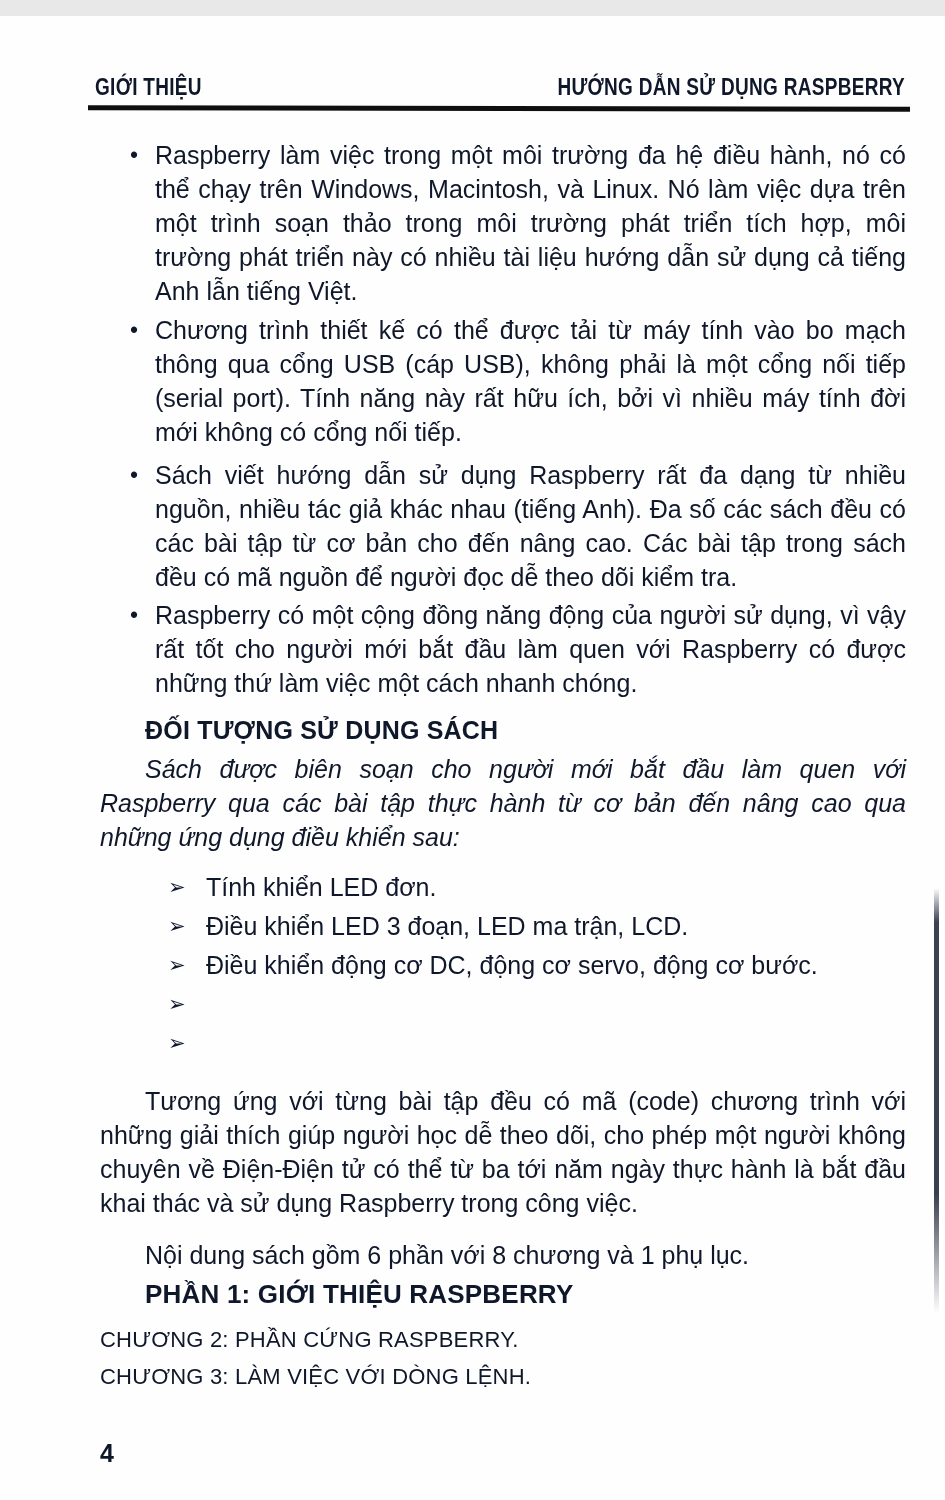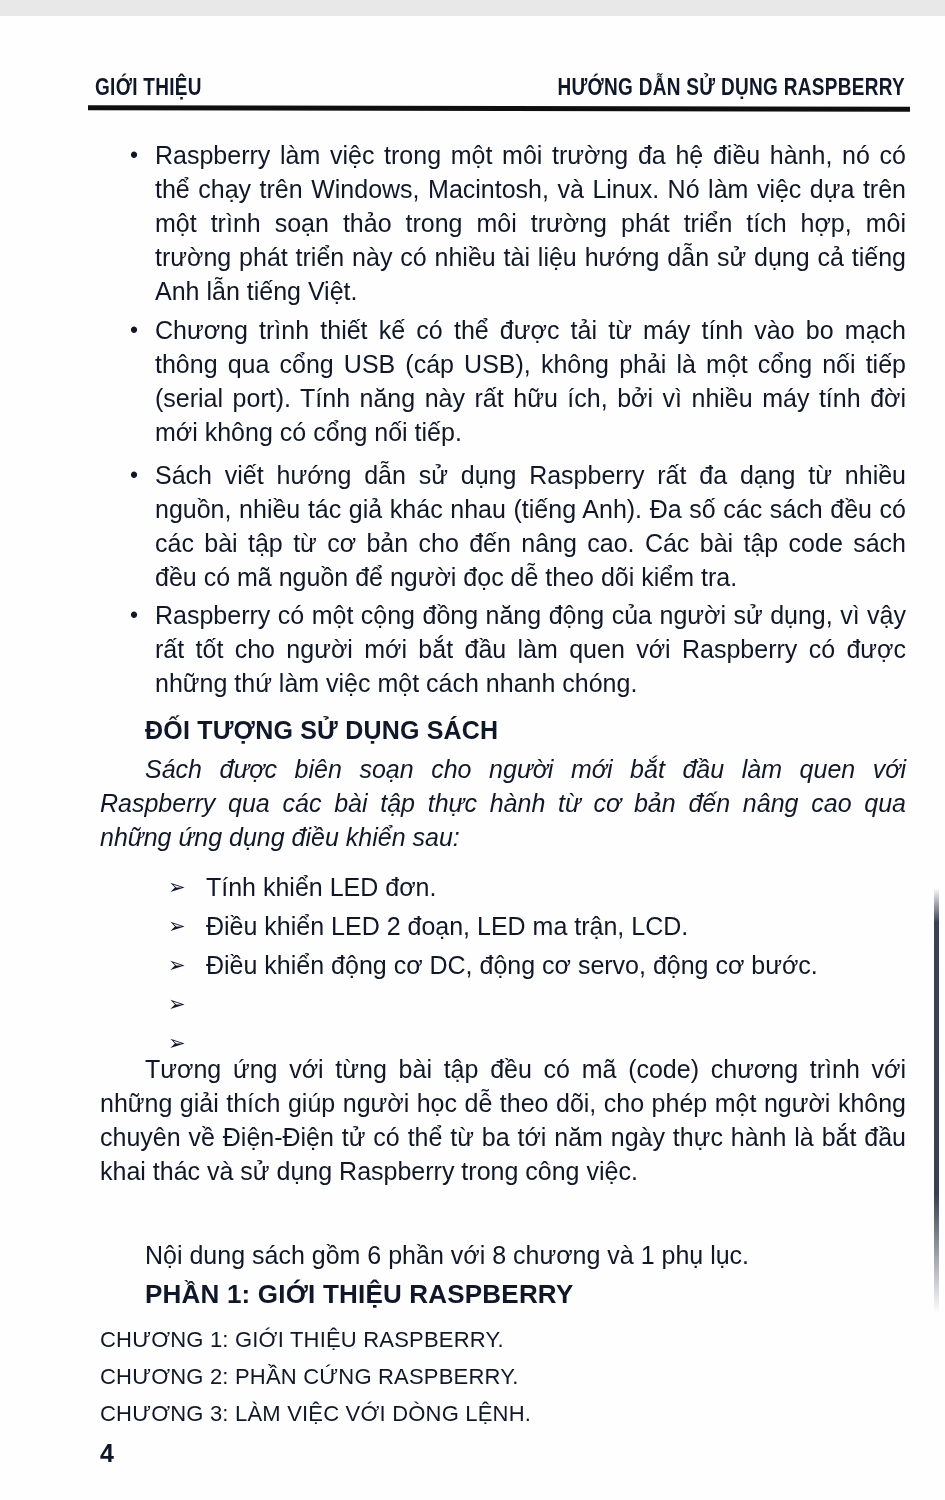--- a/index.html
+++ b/index.html
@@ -18,21 +18,21 @@
   .bullet-item { display:flex; }
   .bullet-item .marker { width:55px; padding-left:30px; box-sizing:border-box; flex:none; font-size:23px; }
   .bullet-item .bt { flex:1; text-align:justify; }
   .b1 { top:122px; } .b2 { top:297px; } .b3 { top:442px; } .b4 { top:582px; }
   .sec-title { top:697px; font-weight:bold; font-size:25px; text-align:left; letter-spacing:.2px; }
   .intro { top:736px; text-indent:45px;font-style:italic; }
   .arrows { top:854px; text-align:left; }
   .arrow-item { display:flex; padding-left:68px; margin-bottom:5px; }
   .arrow-item .amark { width:38px; flex:none; font-size:21px; line-height:34px; }
   .arrow-item .at { flex:1; text-align:justify; }
-  .closing { top:1036px; text-indent:45px; }
+  .closing { top:1068px; text-indent:45px; }
   .note { top:1222px; text-align:left; padding-left:45px; }
   .part-heading { top:1261px; font-weight:bold; font-size:26px; text-align:left; padding-left:45px; letter-spacing:.2px; }
   .chapters { top:1305px; font-size:22px; line-height:37px; text-align:left; letter-spacing:.2px; }
   .pagenum { top:1420px; font-weight:bold; font-size:25px; text-align:left; }
   
   .edge-line {
     position:absolute; left:934px; top:872px; width:5px; height:425px;
     background:linear-gradient(to bottom, rgba(59,66,84,0) 0%, #3b4254 8%, #39404f 72%, rgba(59,66,84,0) 100%);
     border-radius:2px;
   }
@@ -58,61 +58,60 @@
     <span class="bt">Raspberry làm việc trong một môi trường đa hệ điều hành, nó có thể chạy trên Windows, Macintosh, và Linux. Nó làm việc dựa trên một trình soạn thảo trong môi trường phát triển tích hợp, môi trường phát triển này có nhiều tài liệu hướng dẫn sử dụng cả tiếng Anh lẫn tiếng Việt.</span>
   </div>
 
   <div class="blk b2 bullet-item">
     <span class="marker">•</span>
     <span class="bt">Chương trình thiết kế có thể được tải từ máy tính vào bo mạch thông qua cổng USB (cáp USB), không phải là một cổng nối tiếp (serial port). Tính năng này rất hữu ích, bởi vì nhiều máy tính đời mới không có cổng nối tiếp.</span>
   </div>
 
   <div class="blk b3 bullet-item">
     <span class="marker">•</span>
-    <span class="bt">Sách viết hướng dẫn sử dụng Raspberry rất đa dạng từ nhiều nguồn, nhiều tác giả khác nhau (tiếng Anh). Đa số các sách đều có các bài tập từ cơ bản cho đến nâng cao. Các bài tập code sách đều có mã nguồn để người đọc dễ theo dõi kiểm tra.</span>
+    <span class="bt">Sách viết hướng dẫn sử dụng Raspberry rất đa dạng từ nhiều nguồn, nhiều tác giả khác nhau (tiếng Anh). Đa số các sách đều có các bài tập từ cơ bản cho đến nâng cao. Các bài tập trong sách đều có mã nguồn để người đọc dễ theo dõi kiểm tra.</span>
   </div>
 
   <div class="blk b4 bullet-item">
     <span class="marker">•</span>
     <span class="bt">Raspberry có một cộng đồng năng động của người sử dụng, vì vậy rất tốt cho người mới bắt đầu làm quen với Raspberry có được những thứ làm việc một cách nhanh chóng.</span>
   </div>
 
   <div class="blk sec-title" style="padding-left:45px;">ĐỐI TƯỢNG SỬ DỤNG SÁCH</div>
 
   <div class="blk intro">Sách được biên soạn cho người mới bắt đầu làm quen với Raspberry qua các bài tập thực hành từ cơ bản đến nâng cao qua những ứng dụng điều khiển sau:</div>
 
   <div class="blk arrows">
     <div class="arrow-item">
       <span class="amark">➢</span>
       <span class="at">Tính khiển LED đơn.</span>
     </div>
     <div class="arrow-item">
       <span class="amark">➢</span>
-      <span class="at">Điều khiển LED 2 đoạn, LED ma trận, LCD.</span>
+      <span class="at">Điều khiển LED 3 đoạn, LED ma trận, LCD.</span>
     </div>
     <div class="arrow-item">
       <span class="amark">➢</span>
       <span class="at">Điều khiển động cơ DC, động cơ servo, động cơ bước.</span>
     </div>
     <div class="arrow-item">
       <span class="amark">➢</span>
     </div>
     <div class="arrow-item">
       <span class="amark">➢</span>
     </div>
   </div>
 
   <div class="blk closing">Tương ứng với từng bài tập đều có mã (code) chương trình với những giải thích giúp người học dễ theo dõi, cho phép một người không chuyên về Điện-Điện tử có thể từ ba tới năm ngày thực hành là bắt đầu khai thác và sử dụng Raspberry trong công việc.</div>
 
   <div class="blk note">Nội dung sách gồm 6 phần với 8 chương và 1 phụ lục.</div>
 
   <div class="blk part-heading">PHẦN 1: GIỚI THIỆU RASPBERRY</div>
 
   <div class="blk chapters">
-    <div>CHƯƠNG 1: GIỚI THIỆU RASPBERRY.</div>
     <div>CHƯƠNG 2: PHẦN CỨNG RASPBERRY.</div>
     <div>CHƯƠNG 3: LÀM VIỆC VỚI DÒNG LỆNH.</div>
   </div>
 
   <div class="blk pagenum">4</div>
 
   <div class="edge-line"></div>
   <div class="bottom-line"></div>
 
 </div>

